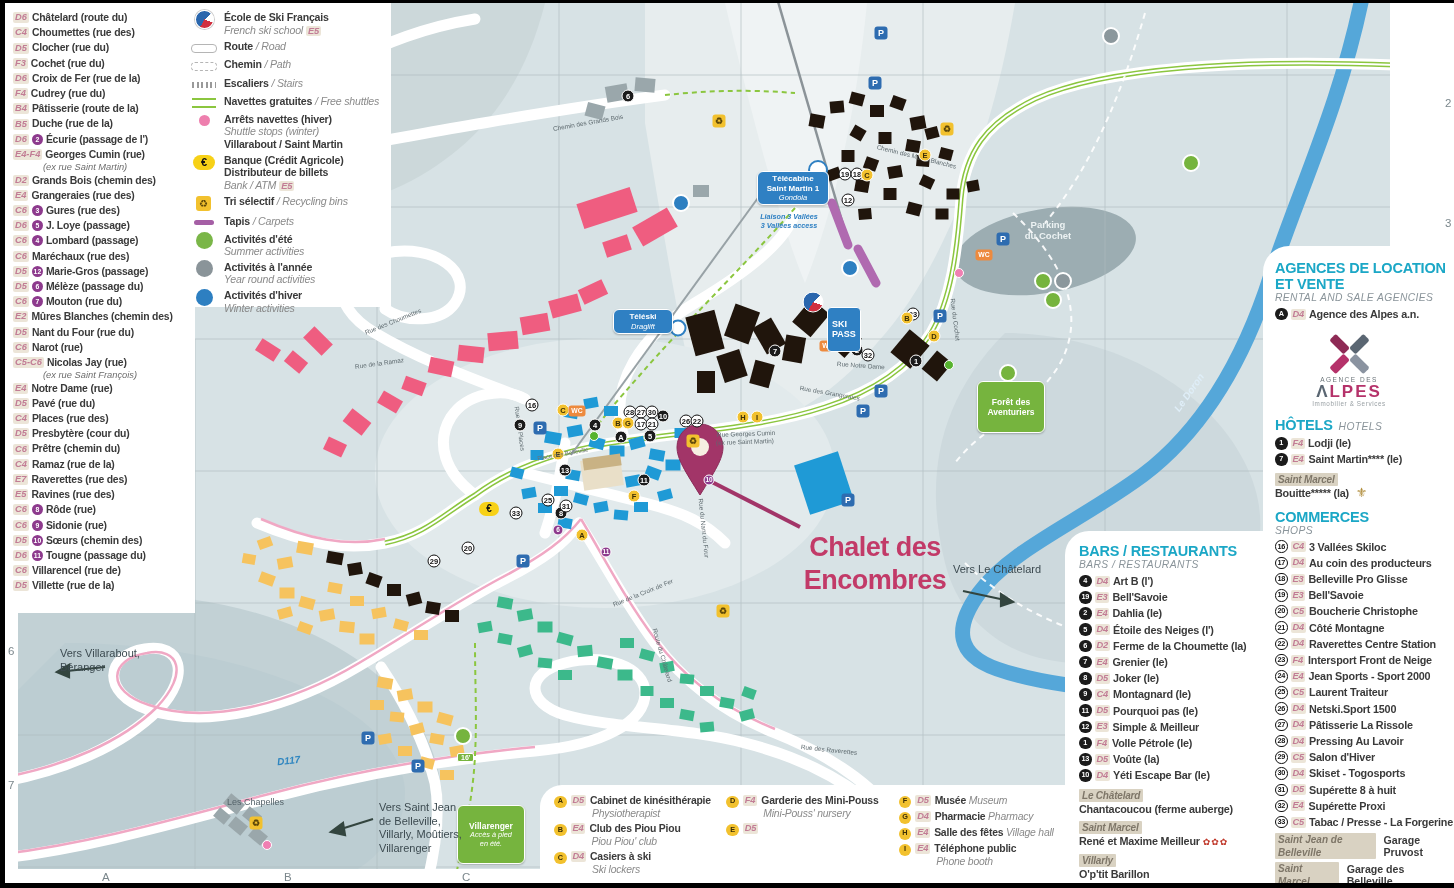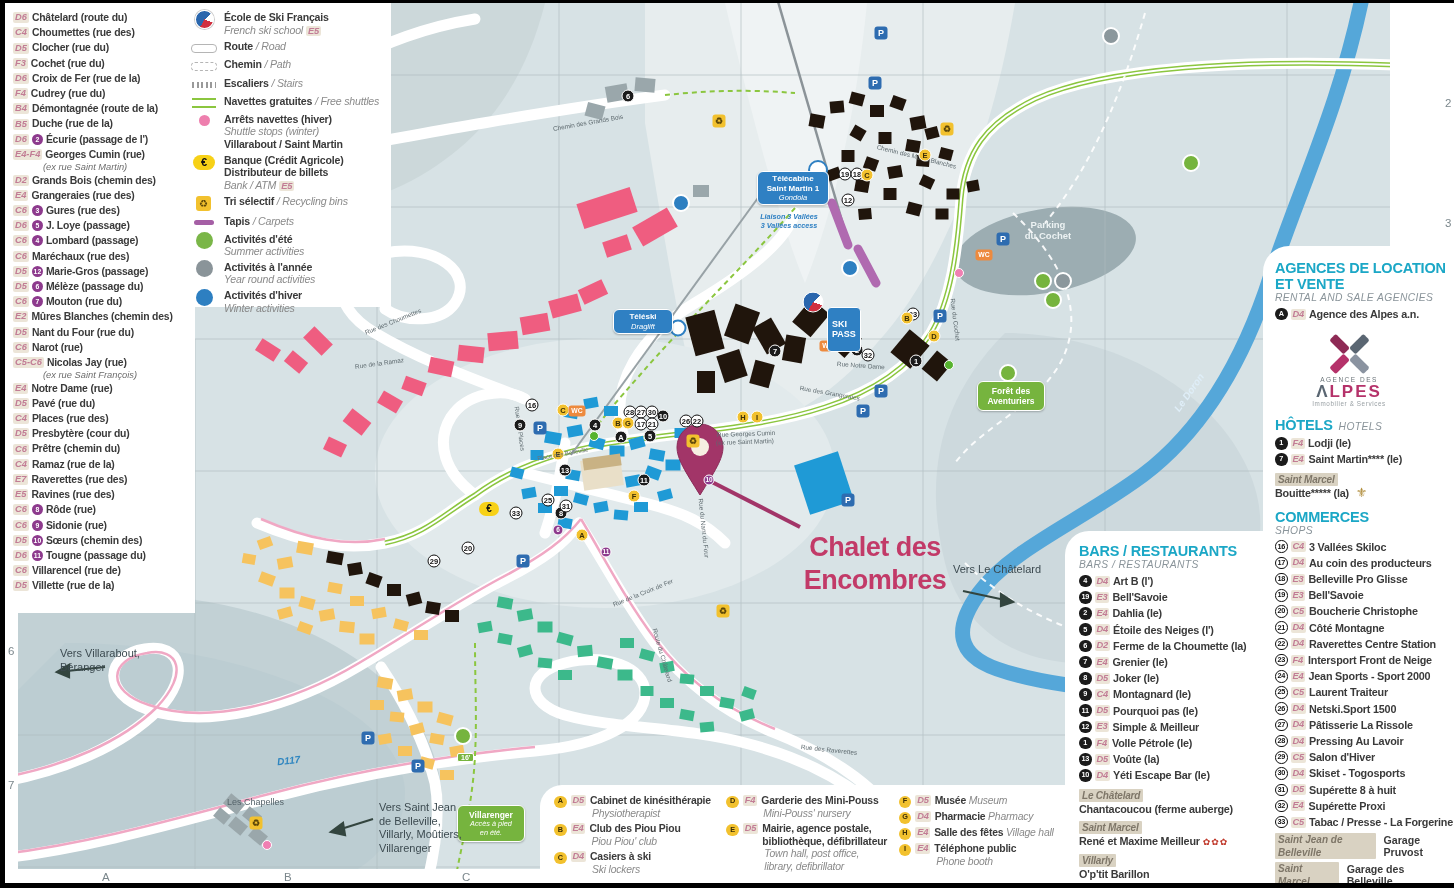--- a/index.html
+++ b/index.html
@@ -104,21 +104,21 @@
   .k-esfm{border:1.5px solid #fff;width:21px;height:21px;
       background:conic-gradient(from 210deg,#2a66ad 0 55%,#fff 55% 72%,#d03040 72% 100%);}
   .mstreet{position:absolute;font-size:6.4px;color:#5e6a6f;white-space:nowrap;z-index:3;transform-origin:0 50%;}
   .edge{position:absolute;font-size:11.5px;color:#7b878c;z-index:12;}
   .mlbl{position:absolute;z-index:5;}
   .bluebox{background:#2f80c3;border:1.5px solid #fff;border-radius:6px;color:#fff;text-align:center;
            padding:2px 3px;box-shadow:0 1px 2px rgba(0,0,0,.25);}
   .bluebox .b1{font-weight:700;font-size:8px;line-height:9.5px;}
   .bluebox .b2{font-style:italic;font-size:7.5px;line-height:9px;}
   .greenbox{background:#76b43e;border:1.5px solid #fff;border-radius:6px;color:#fff;text-align:center;
-            padding:4px 4px;box-shadow:0 1px 2px rgba(0,0,0,.25);}
+            padding:15px 4px;box-shadow:0 1px 2px rgba(0,0,0,.25);}
   .greenbox .b1{font-weight:700;font-size:8.5px;line-height:10px;}
   .greenbox .b2{font-style:italic;font-size:7.3px;line-height:8.5px;}
   .liaison{color:#2f80c3;font-style:italic;font-size:7.2px;line-height:8.5px;text-align:center;font-weight:700;}
   .verslbl{color:#3c4a50;font-size:11px;line-height:13.5px;z-index:5;}
   .callout{position:absolute;left:770px;top:528px;width:200px;text-align:center;z-index:6;
            color:#c23a68;font-weight:700;font-size:27px;line-height:33px;letter-spacing:-0.5px;}
   .walktag{background:#76b43e;color:#fff;font-weight:700;font-size:7px;padding:0 3px;border-radius:2px;
            border:1px solid #fff;}
   .pcochet{color:#ecf2f3;font-weight:700;font-size:9.5px;line-height:11px;text-align:center;}
   .doron{color:#dfeef8;font-weight:700;font-style:italic;font-size:10px;transform:rotate(-55deg);}
@@ -595,21 +595,21 @@
 
           <span class="sname">Cudrey (rue du)</span>
         </div>
 
       </div>
 
       <div>
         <div class="street-row">
           <span class="gref">B4</span>
 
-          <span class="sname">Démontagnée (route de la)</span>
+          <span class="sname">Pâtisserie (route de la)</span>
         </div>
 
       </div>
 
       <div>
         <div class="street-row">
           <span class="gref">B5</span>
 
           <span class="sname">Duche (rue de la)</span>
         </div>
@@ -1276,23 +1276,20 @@
             <span class="mkc c-yel">D</span>
             <span class="gref">F4</span>
             <div class="svc-tx"><span class="b">Garderie des Mini-Pouss</span>
               
               <span class="i below opt">Mini-Pouss' nursery</span></div>
           </div>
 
           <div class="svc">
             <span class="mkc c-yel">E</span>
             <span class="gref">D5</span>
-            <div class="svc-tx"><span class="b">Mairie, agence postale, bibliothèque, défibrillateur</span>
-              
-              <span class="i below opt">Town hall, post office, library, defibrillator</span></div>
           </div>
         </div>
       <div class="svc-col">
 
           <div class="svc">
             <span class="mkc c-yel">F</span>
             <span class="gref">D5</span>
             <div class="svc-tx"><span class="b">Musée</span>
               <span class="i opt">Museum</span>
               </div>

